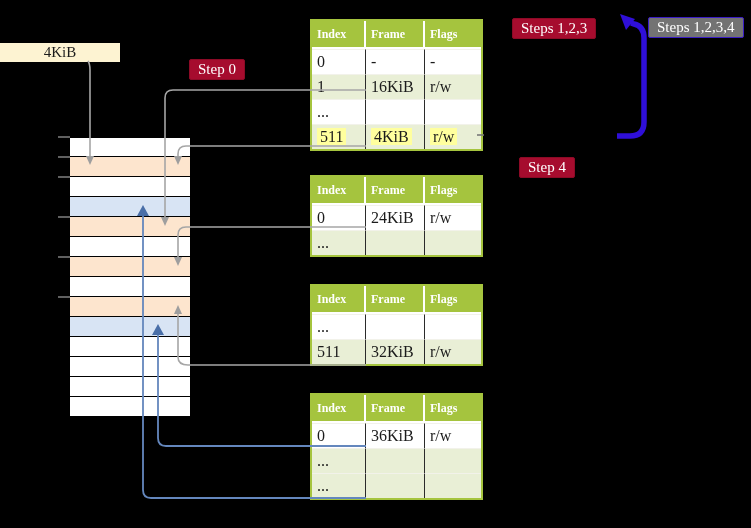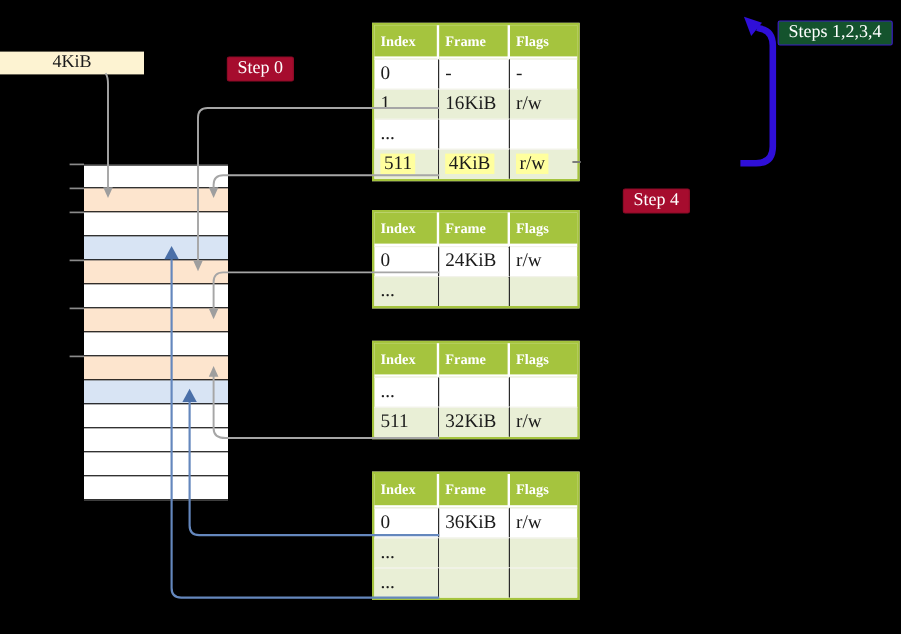--- a/index.html
+++ b/index.html
@@ -12,21 +12,21 @@
     position:absolute; left:0; top:43; width:120px; height:19px;
     background:#fdf3d2; color:#1b1b1b; font-size:15px; line-height:19px;
     text-align:center;
   }
   
   .badge {
     position:absolute; color:#fff; font-size:15px; line-height:19px;
     padding:0 8px; border-radius:2px; white-space:nowrap;
   }
   .badge-red  { background:#a60c2e; border:1px solid #8c0a26; }
-  .badge-blue { background:#14532d; border:1px solid #3a1cc4;text-align:right; }
+  .badge-blue { background:#737373; border:1px solid #3a1cc4;text-align:right; }
   
   .memcol { position:absolute; left:70px; top:137px; width:120px; }
   .memrow { height:20px; box-sizing:border-box; border-bottom:1px solid #000; background:#fff; }
   .memrow:first-child { border-top:1px solid #000; }
   
   .ptable {
     position:absolute; left:310px; border-collapse:separate; border-spacing:0;
     border:2px solid #a5c43e; background:#fff; table-layout:fixed; width:173px;
     font-size:16px; color:#1b1b1b;
   }
@@ -46,21 +46,22 @@
   .hl { background:#ffff9e; padding:0 3px; }
   #connectors { position:absolute; left:0; top:0; z-index:5; pointer-events:none; }
 </style>
 </head>
 <body>
 
 <div id="stage">
 
   <div class="frame-label" style="top:43px;">4KiB</div>
 
-  <div class="badge badge-red" style="left:189px; top:47px;">Step 0</div>
+  <div class="badge badge-red" style="left:189px; top:59px;">Step 0</div>
+  <div class="badge badge-red" style="left:512px; top:18px;">Steps 1,2,3</div>
   <div class="badge badge-blue" style="left:648px; top:17px;">Steps 1,2,3,4</div>
   <div class="badge badge-red" style="left:519px; top:157px;font-family:Liberation Serif, serif;">Step 4</div>
 
   <div class="memcol">
     <div class="memrow" style="background: rgb(255, 255, 255);"></div>
     <div class="memrow" style="background: rgb(253, 229, 206);"></div>
     <div class="memrow" style="background: rgb(255, 255, 255);"></div>
     <div class="memrow" style="background: rgb(216, 228, 244);"></div>
     <div class="memrow" style="background: rgb(253, 229, 206);"></div>
     <div class="memrow" style="background: rgb(255, 255, 255);"></div>

